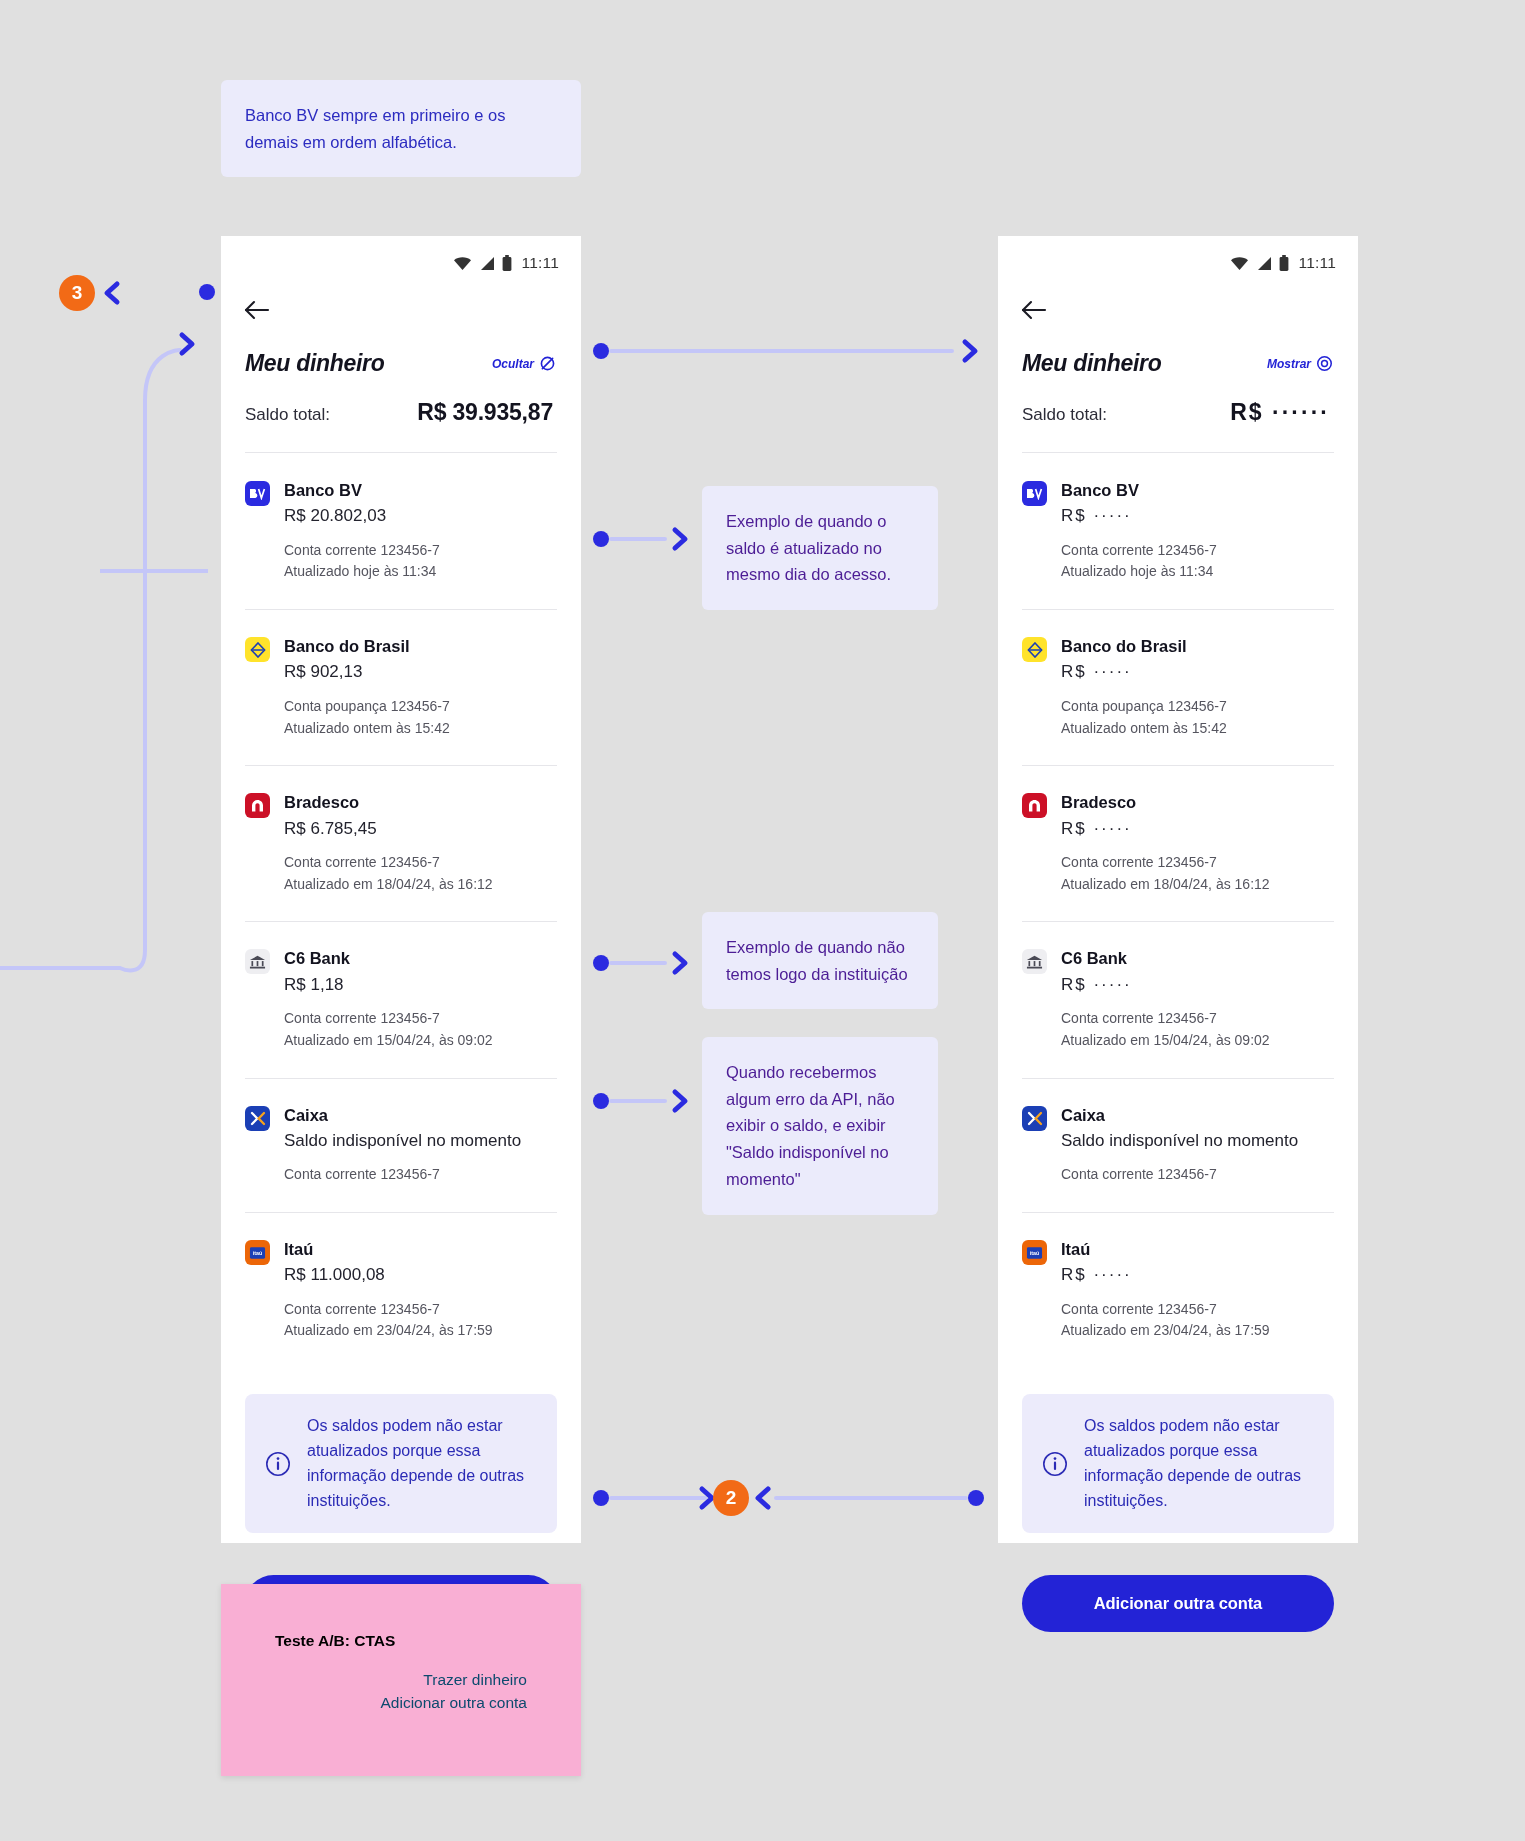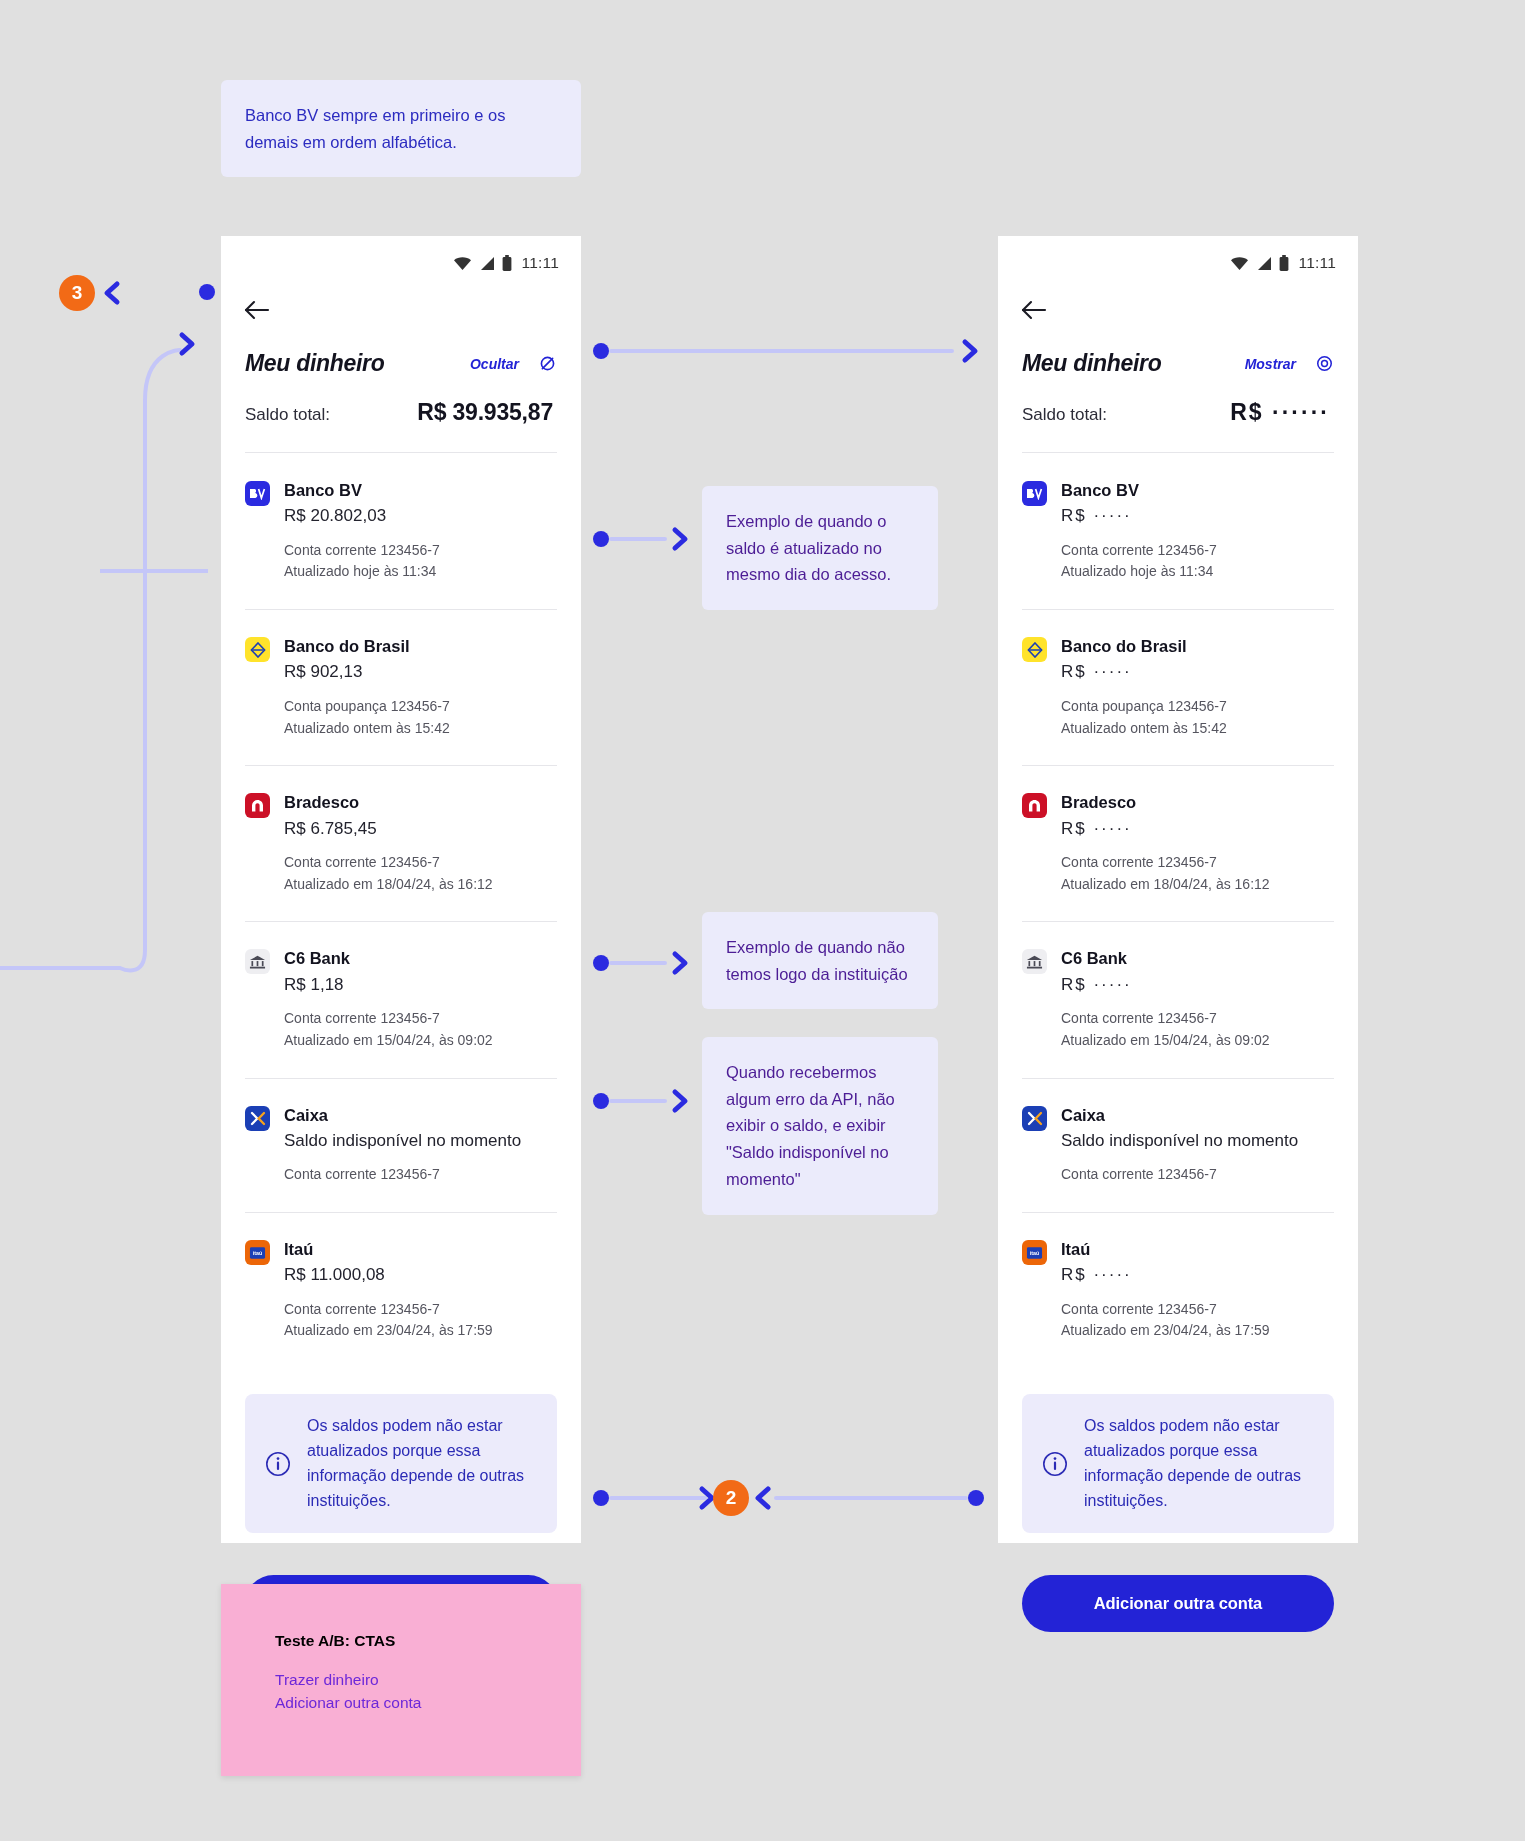--- a/index.html
+++ b/index.html
@@ -30,22 +30,22 @@
   .backrow{ padding:18px 22px 0 22px; }
   .back-arrow{ width:28px; height:28px; display:block; cursor:pointer; }
 
   .titlerow{
     display:flex; align-items:center; justify-content:space-between;
     padding:26px 24px 0 24px;
     font-style:italic;
   }
   .title{ font-size:23px; font-weight:700; color:#13131f; letter-spacing:-.3px; }
   .toggle{
-    display:flex; align-items:center; gap:19px;
-    color:#2323d6; font-size:14px; font-weight:700; cursor:pointer;
+    display:flex; align-items:center; gap:4px;
+    color:#2323d6; font-size:12px; font-weight:700; cursor:pointer;
   }
 
   .balrow{
     display:flex; align-items:baseline; justify-content:space-between;
     padding:22px 28px 0 24px;
   }
   .bal-label{ font-size:17px; color:#2c2c38; }
   .bal-value{ font-size:23px; font-weight:700; color:#13131f; letter-spacing:-.2px;}
   .bal-dots{ font-size:23px; font-weight:700; color:#13131f; letter-spacing:2px; }
 
@@ -85,21 +85,21 @@
     border-radius:32px; padding:19px 0; font-size:16.5px; font-weight:700;
     font-family:inherit; cursor:pointer; letter-spacing:-.1px;
   }
 
   
   .sticky{
     background:#f9afd4; box-shadow:0 2px 6px rgba(0,0,0,.10);
     padding:48px 54px;
   }
   .sticky h4{ font-size:15.5px; font-weight:700; color:#000000; margin-bottom:18px; }
-  .sticky p{ font-size:15.5px; color:#6d28d9; line-height:1.5; }
+  .sticky p{ font-size:15.5px; color:#0c4a6e; line-height:1.5;text-align:right; }
 
   
   .badge{
     width:36px; height:36px; border-radius:50%; background:#f26a16;
     color:#fff; font-size:19px; font-weight:700;
     display:flex; align-items:center; justify-content:center;
   }
   .dot{ width:16px; height:16px; border-radius:50%; background:#2b2be0; }
   .line{ height:4px; background:#c4c6f8; border-radius:2px; }
   .chev{ display:block; }

